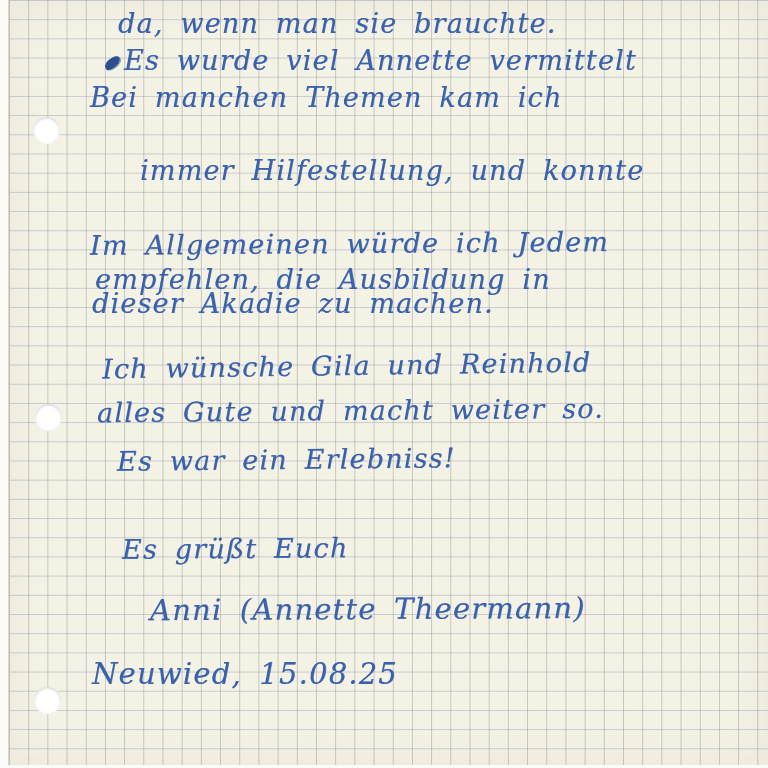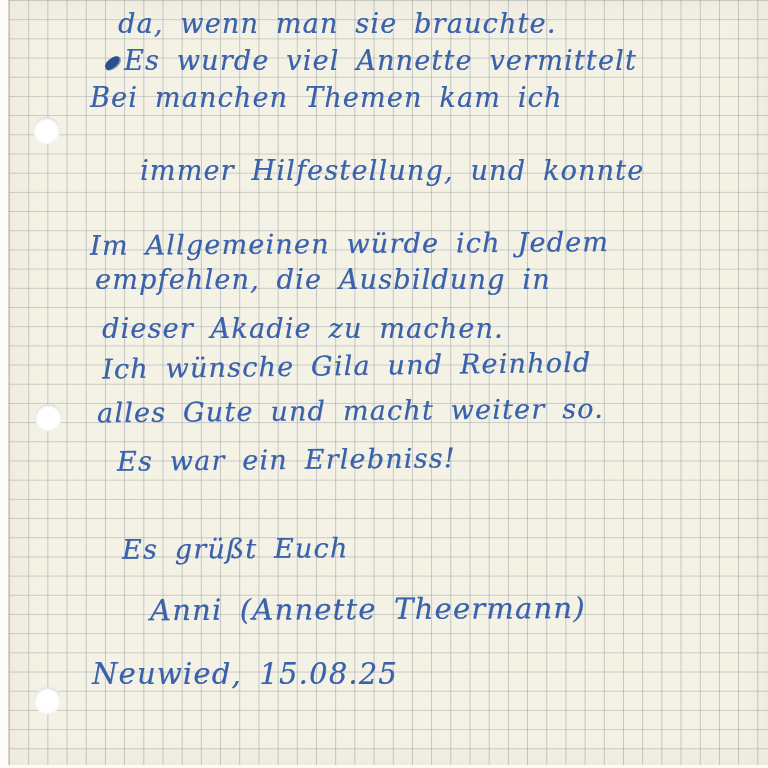--- a/index.html
+++ b/index.html
@@ -72,21 +72,21 @@
 
   <div class="hline" style="top:8px;   left:118px;">da, wenn man sie brauchte.</div>
 
   <div class="scribble" style="top:58px; left:104px;"></div>
   <div class="hline" style="top:45px;  left:124px;">Es wurde viel Annette vermittelt</div>
 
   <div class="hline" style="top:82px;  left:90px;">Bei manchen Themen kam ich</div>
   <div class="hline" style="top:155px; left:92px;margin-left:48px;">immer Hilfestellung, und konnte</div>
   <div class="hline" style="top:228px; left:90px; transform:rotate(-0.4deg);">Im Allgemeinen würde ich Jedem</div>
   <div class="hline" style="top:264px; left:95px;text-align:right;">empfehlen, die Ausbildung in</div>
-  <div class="hline" style="top:313px; left:92px;margin-left:10px;">dieser Akadie zu machen.</div>
+  <div class="hline" style="top:288px; left:92px;">dieser Akadie zu machen.</div>
 
   <div class="hline" style="top:350px; left:102px; transform:rotate(-0.8deg);">Ich wünsche Gila und Reinhold</div>
   <div class="hline" style="top:395px; left:97px;  transform:rotate(-0.5deg);">alles Gute und macht weiter so.</div>
   <div class="hline" style="top:444px; left:117px; transform:rotate(-0.6deg);">Es war ein Erlebniss!</div>
 
   <div class="hline" style="top:533px; left:122px; transform:rotate(-0.4deg);">Es grüßt Euch</div>
 
   <div class="hline big" style="top:592px; left:150px; transform:rotate(-0.3deg);">Anni (Annette Theermann)</div>
 
   <div class="hline big" style="top:657px; left:92px;">Neuwied, 15.08.25</div>

